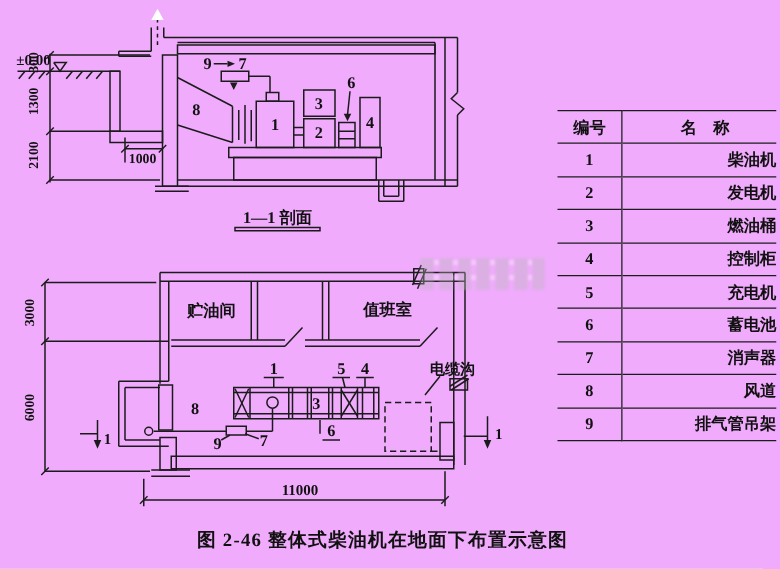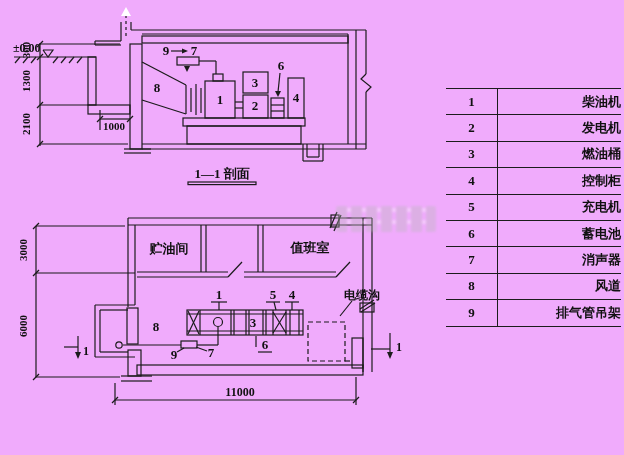--- a/index.html
+++ b/index.html
@@ -289,20 +289,24 @@
       <line x1="353" y1="403" x2="359" y2="397" stroke-width="1.5"></line>
       <text class="t12 mid" x="240" y="396">11000</text>
     </g>
   </g>
 </svg>
 
 <div class="watermark"></div>
 
 <table class="legend">
   <tbody>
+        <tr>
+    <th class="no">编号</th>
+    <th class="nm" style="text-align:center;">名　称</th>
+  </tr>
   <tr>
           <td class="no">1</td>
           <td class="nm">柴油机</td>
         </tr>
   <tr>
           <td class="no">2</td>
           <td class="nm">发电机</td>
         </tr>
   <tr>
           <td class="no">3</td>
@@ -328,14 +332,15 @@
           <td class="no">8</td>
           <td class="nm">风道</td>
         </tr>
   <tr>
           <td class="no">9</td>
           <td class="nm">排气管吊架</td>
         </tr>
 </tbody>
     </table>
 
+<div class="caption">图 2-46  整体式柴油机在地面下布置示意图</div>
 
 </div>
 
 </body></html>

